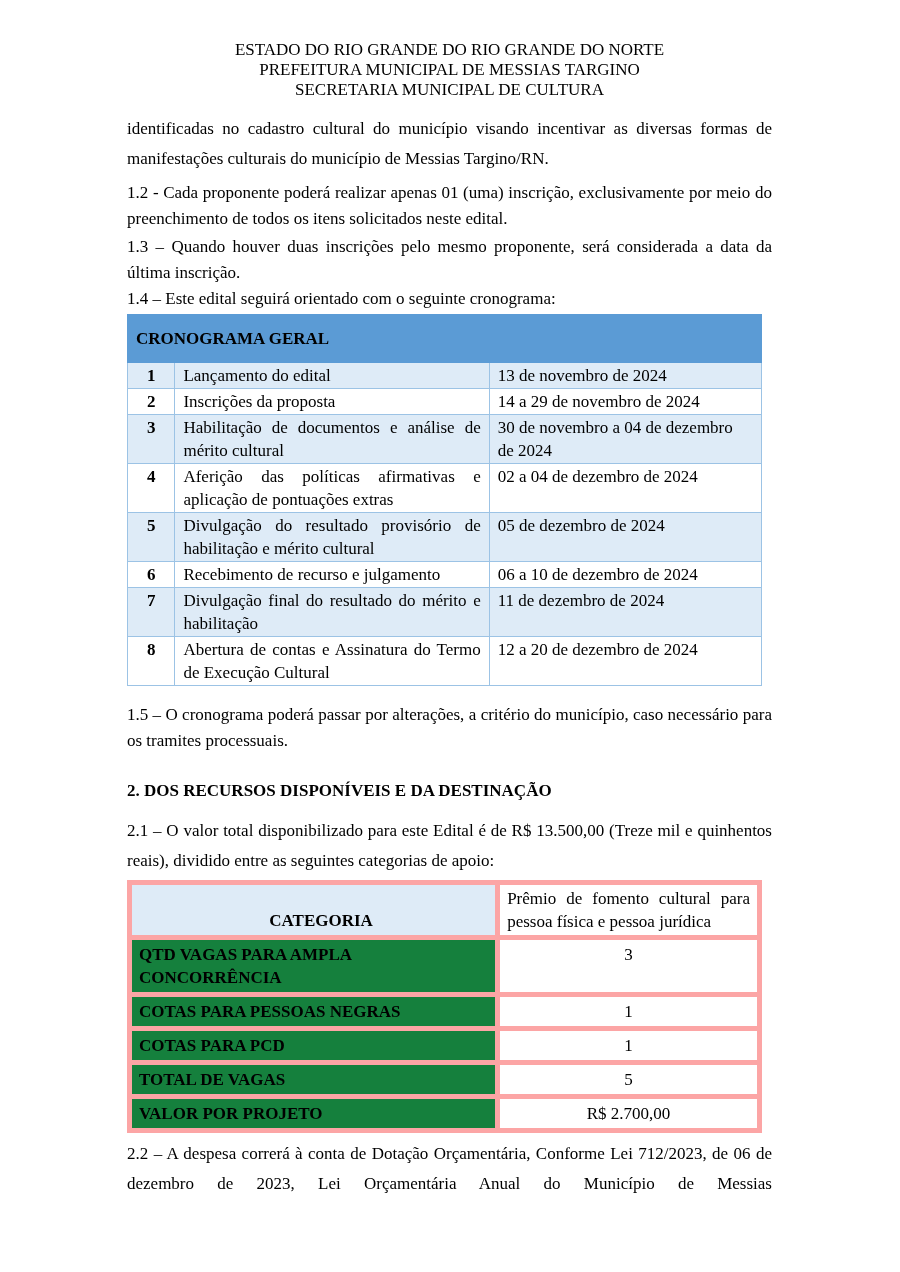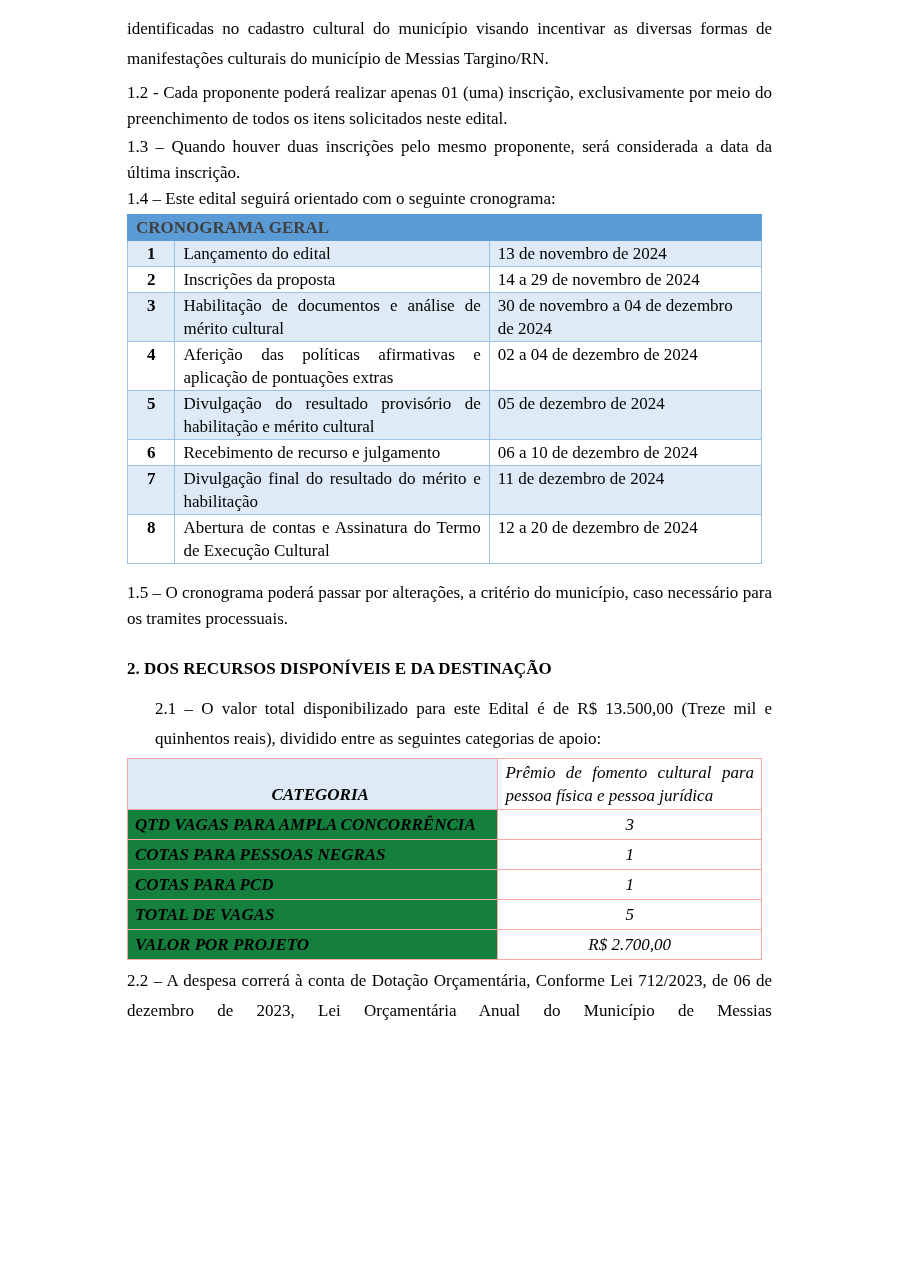--- a/index.html
+++ b/index.html
@@ -11,58 +11,63 @@
   .doc-header{padding-top:40px;text-align:center;font-size:17px;line-height:20px;}
   .doc-header div{white-space:nowrap;}
   p{margin:0;font-size:17px;text-align:justify;}
   .p-wide{line-height:30px;}
   .p-norm{line-height:26px;}
   .mt-intro{margin-top:14px;}
   .mt-p12{margin-top:6px;}
   .mt-p13{margin-top:2px;}
   .mt-p15{margin-top:16px;}
   .section-title{margin-top:24px;font-weight:bold;font-size:17px;line-height:26px;text-align:left;}
-  .mt-p21{margin-top:12px;margin-left:28px;}
+  .mt-p21{margin-top:12px;}
   .mt-p22{margin-top:6px;text-align-last:justify;}
 
   
   table{border-collapse:collapse;font-size:17px;}
   .t1{width:635px;margin-top:2px;}
   .t1 td,.t1 th{border:1px solid #9CC3E5;vertical-align:top;}
   .t1 .t1-title{
-    background:#5B9BD5;color:#404040;font-weight:bold;text-align:left;
-    padding:1px 8px;line-height:23px;font-size:17px;border:1px solid #5B9BD5;
+    background:#5B9BD5;color:#000000;font-weight:bold;text-align:left;
+    padding:12px 8px;line-height:23px;font-size:17px;border:1px solid #5B9BD5;
   }
   .t1 .num{width:44px;text-align:center;font-weight:bold;padding:1px 2px;line-height:23px;}
   .t1 .desc{width:307px;padding:1px 8px;line-height:23px;text-align:justify;}
   .t1 .date{width:264px;padding:1px 8px;line-height:23px;text-align:left;}
   .t1 tr.band{background:#DEEBF7;}
   .t1 tr.plain{background:#ffffff;}
 
   
   .t2{width:635px;margin-top:4px;}
-  .t2 td{border:1px solid #fca5a5;vertical-align:top;font-style:italic;}
+  .t2 td{border:5px solid #fca5a5;vertical-align:top;}
   .t2 .lbl{
     width:349px;background:#15803d;font-weight:bold;text-align:left;
     padding:3px 7px;line-height:23px;
   }
   .t2 .val{width:256px;background:#ffffff;text-align:center;padding:3px 7px;line-height:23px;}
   .t2 .hdr-left{
     width:349px;background:#DEEBF7;font-weight:bold;text-align:center;
     vertical-align:bottom;padding:2px 7px 3px 22px;line-height:23px;
   }
   .t2 .hdr-right{
     width:256px;background:#ffffff;text-align:justify;padding:2px 7px;line-height:23px;
   }
 </style>
 </head>
 <body>
 
 <div class="content">
 
+  <div class="doc-header">
+    <div>ESTADO DO RIO GRANDE DO RIO GRANDE DO NORTE</div>
+    <div>PREFEITURA MUNICIPAL DE MESSIAS TARGINO</div>
+    <div>SECRETARIA MUNICIPAL DE CULTURA</div>
+  </div>
 
   <p class="p-wide mt-intro">identificadas no cadastro cultural do município visando incentivar as diversas formas de manifestações culturais do município de Messias Targino/RN.</p>
   <p class="p-norm mt-p12">1.2 - Cada proponente poderá realizar apenas 01 (uma) inscrição, exclusivamente por meio do preenchimento de todos os itens solicitados neste edital.</p>
   <p class="p-norm mt-p13">1.3 – Quando houver duas inscrições pelo mesmo proponente, será considerada a data da última inscrição.</p>
   <p class="p-norm">1.4 – Este edital seguirá orientado com o seguinte cronograma:</p>
 
   <table class="t1">
     <tbody>
         <tr>
       <th class="t1-title" colspan="3">CRONOGRAMA GERAL</th>

